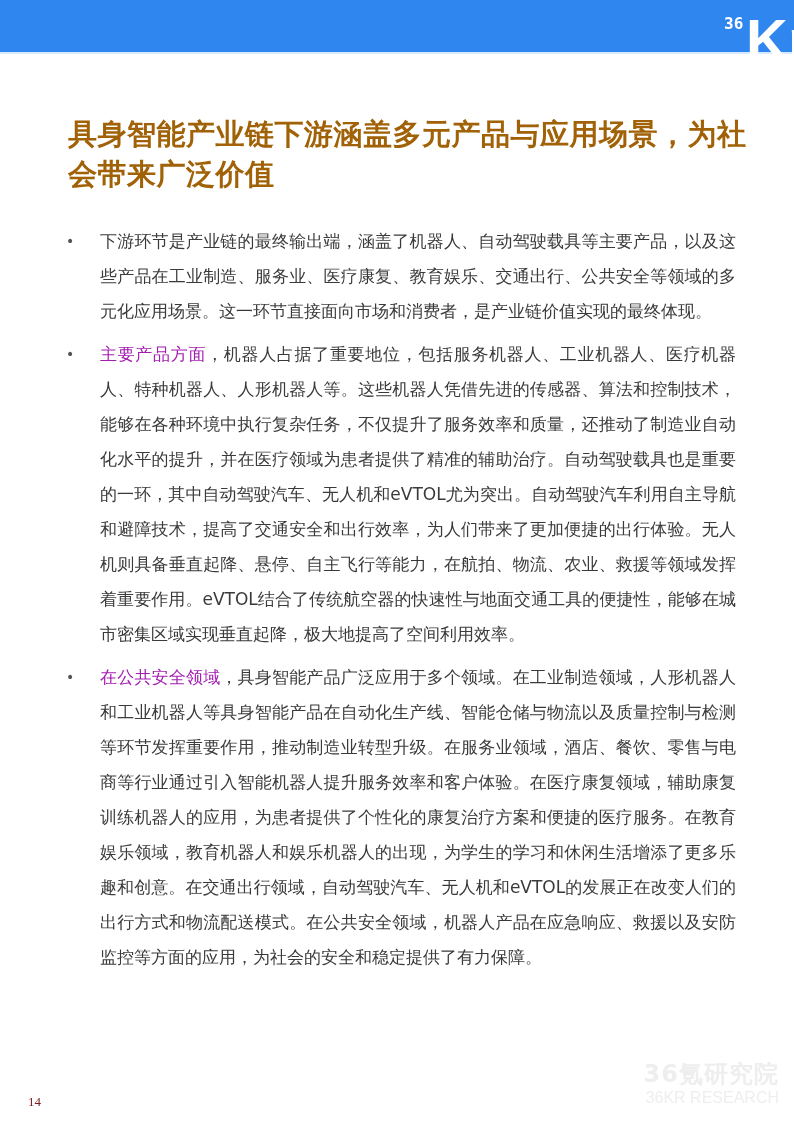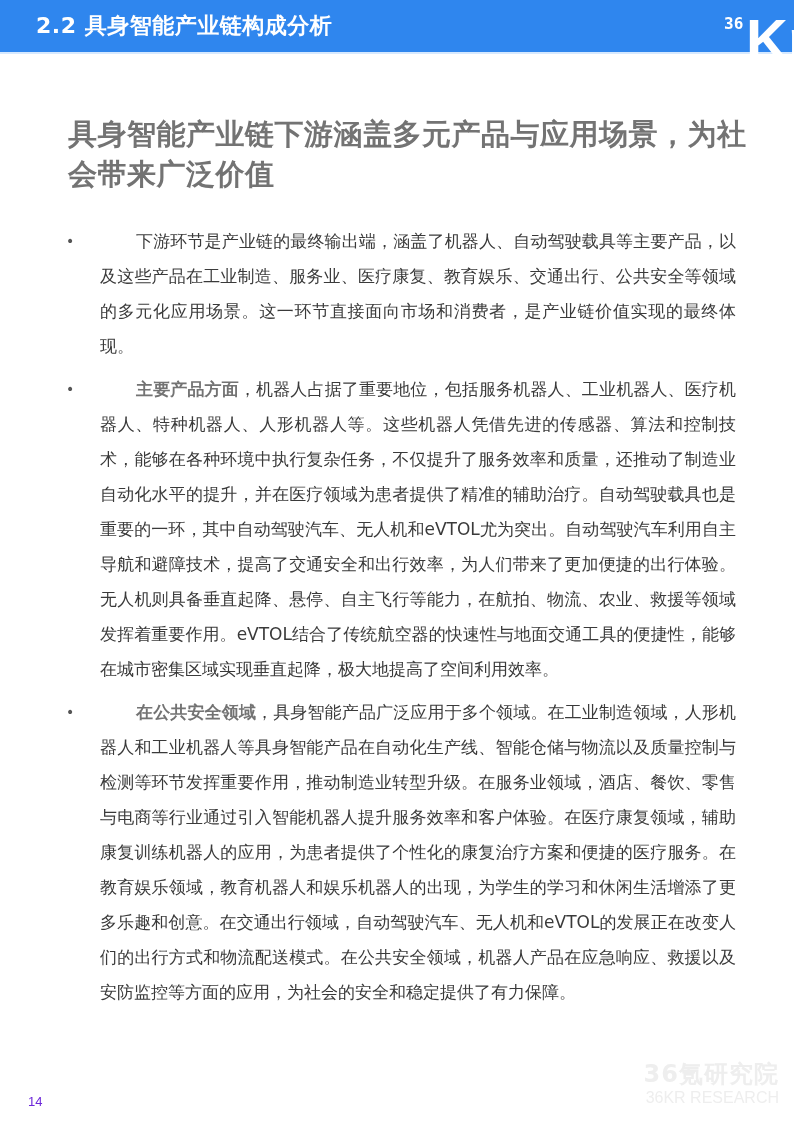--- a/index.html
+++ b/index.html
@@ -57,21 +57,21 @@
       font-size: 58px;
       font-weight: bold;
       font-family: "Liberation Sans", sans-serif;
       line-height: 64px;
     }
     .main-heading {
       position: absolute;
       left: 68px;
       top: 114px;
       width: 690px;
-      color: #737373;
+      color: #a16207;
       font-size: 29px;
       font-weight: bold;
       line-height: 40px;
       letter-spacing: 0.5px;
     }
     .bullets {
       position: absolute;
       left: 66px;
       top: 224px;
       width: 670px;
@@ -90,31 +90,30 @@
     }
     .bullet-dot {
       position: absolute;
       left: 0;
       top: 0;
       width: 20px;
       color: #555555;
       font-size: 14px;
     }
     .bullet-strong {
-      font-weight: bold;
-      color: #737373;
-      margin-left: 36px;
+      font-weight: normal;
+      color: #a21caf;
     }
     .page-number {
       position: absolute;
       left: 28px;
       top: 1094px;
-      color: #6d28d9;
+      color: #7f1d1d;
       font-size: 13px;
-      font-family: Liberation Sans, sans-serif;
+      font-family: Liberation Serif, serif;
     }
     .watermark {
       position: absolute;
       left: 634px;
       top: 1060px;
       width: 145px;
       text-align: right;
       color: #eeeeee;
     }
     .watermark-cn {
@@ -126,21 +125,20 @@
     .watermark-en {
       font-size: 16px;
       line-height: 20px;
       font-family: "Liberation Sans", sans-serif;
     }
   </style>
 </head>
 <body>
 
 <div class="header-band">
-  <div class="section-title">2.2 具身智能产业链构成分析</div>
   <div class="logo">
     <span class="logo-36">36</span>
     <span class="logo-kr">Kr</span>
   </div>
 </div>
 
 <h1 class="main-heading" style="margin:0;">具身智能产业链下游涵盖多元产品与应用场景，为社会带来广泛价值</h1>
 
 <ul class="bullets">
   <li class="bullet">

